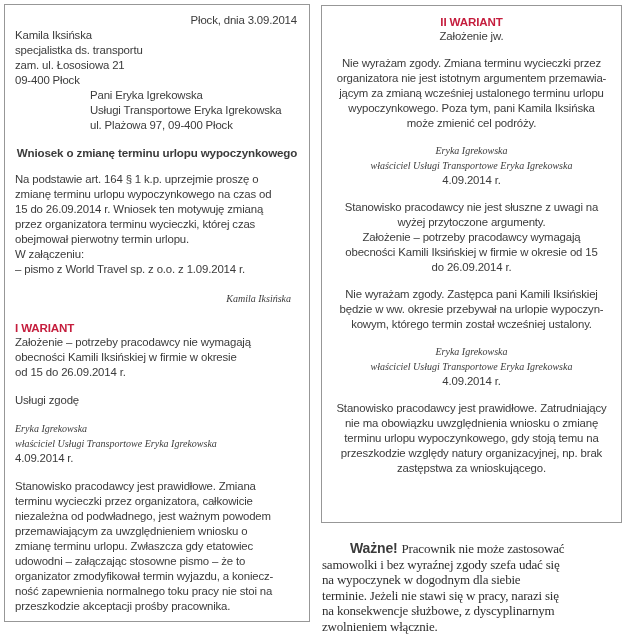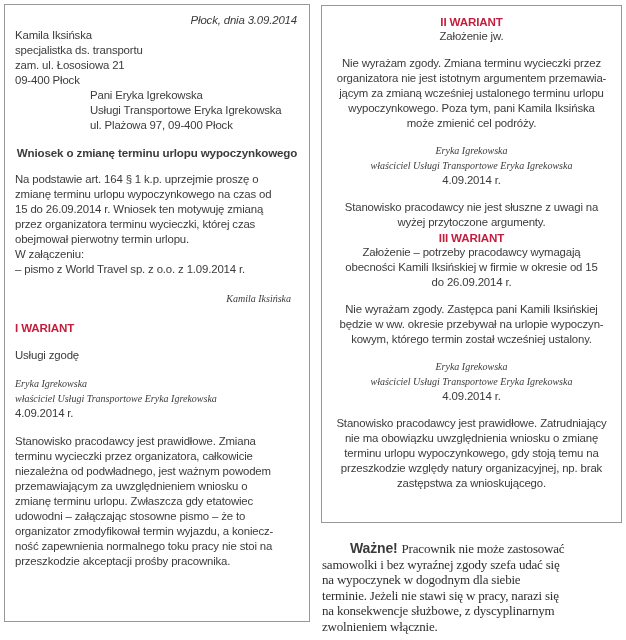--- a/index.html
+++ b/index.html
@@ -24,21 +24,21 @@
     font-size: 11.4px;
     line-height: 15px;
     letter-spacing: -0.15px;
     background: #ffffff;
   }
   .left-box  { left: 4px;   top: 4px; width: 306px; height: 618px; }
   .right-box { left: 321px; top: 5px; width: 301px; height: 518px; text-align: center; }
 
   .pre { white-space: pre-line; }
 
-  .date-line { text-align: right; margin: 0 2px 0 0; font-style: italic; }
+  .date-line { text-align: right; margin: 0 2px 0 0; }
   .sender    { margin: 0; }
   .recipient { margin: 0 0 0 75px; }
 
   .letter-title {
     font-size: 11.6px;
     font-weight: bold;
     text-align: center;
     margin: 12px 0;
     letter-spacing: -0.15px;
   }
@@ -103,20 +103,23 @@
   <p class="para pre">Na podstawie art. 164 § 1 k.p. uprzejmie proszę o
 zmianę terminu urlopu wypoczynkowego na czas od
 15 do 26.09.2014 r. Wniosek ten motywuję zmianą
 przez organizatora terminu wycieczki, której czas
 obejmował pierwotny termin urlopu.
 W załączeniu:
 – pismo z World Travel sp. z o.o. z 1.09.2014 r.</p>
   <div class="applicant-sig serif-italic">Kamila Iksińska</div>
 
   <h2 class="variant-heading">I WARIANT</h2>
+  <p class="para pre">Założenie – potrzeby pracodawcy nie wymagają
+obecności Kamili Iksińskiej w firmie w okresie
+od 15 do 26.09.2014 r.</p>
   <p class="para mt-md">Usługi zgodę</p>
   <div class="serif-italic pre mt-md">Eryka Igrekowska
 właściciel Usługi Transportowe Eryka Igrekowska</div>
   <div class="sign-date">4.09.2014 r.</div>
   <p class="para pre mt-md">Stanowisko pracodawcy jest prawidłowe. Zmiana
 terminu wycieczki przez organizatora, całkowicie
 niezależna od podwładnego, jest ważnym powodem
 przemawiającym za uwzględnieniem wniosku o
 zmianę terminu urlopu. Zwłaszcza gdy etatowiec
 udowodni – załączając stosowne pismo – że to
@@ -132,21 +135,20 @@
 organizatora nie jest istotnym argumentem przemawia-
 jącym za zmianą wcześniej ustalonego terminu urlopu
 wypoczynkowego. Poza tym, pani Kamila Iksińska
 może zmienić cel podróży.</p>
   <div class="serif-italic pre mt">Eryka Igrekowska
 właściciel Usługi Transportowe Eryka Igrekowska</div>
   <div class="sign-date">4.09.2014 r.</div>
   <p class="para pre mt">Stanowisko pracodawcy nie jest słuszne z uwagi na
 wyżej przytoczone argumenty.</p>
 
-  <h2 class="variant-heading mt-lg">III WARIANT</h2>
   <p class="para pre">Założenie – potrzeby pracodawcy wymagają
 obecności Kamili Iksińskiej w firmie w okresie od 15
 do 26.09.2014 r.</p>
   <p class="para pre mt">Nie wyrażam zgody. Zastępca pani Kamili Iksińskiej
 będzie w ww. okresie przebywał na urlopie wypoczyn-
 kowym, którego termin został wcześniej ustalony.</p>
   <div class="serif-italic pre mt">Eryka Igrekowska
 właściciel Usługi Transportowe Eryka Igrekowska</div>
   <div class="sign-date">4.09.2014 r.</div>
   <p class="para pre mt">Stanowisko pracodawcy jest prawidłowe. Zatrudniający

